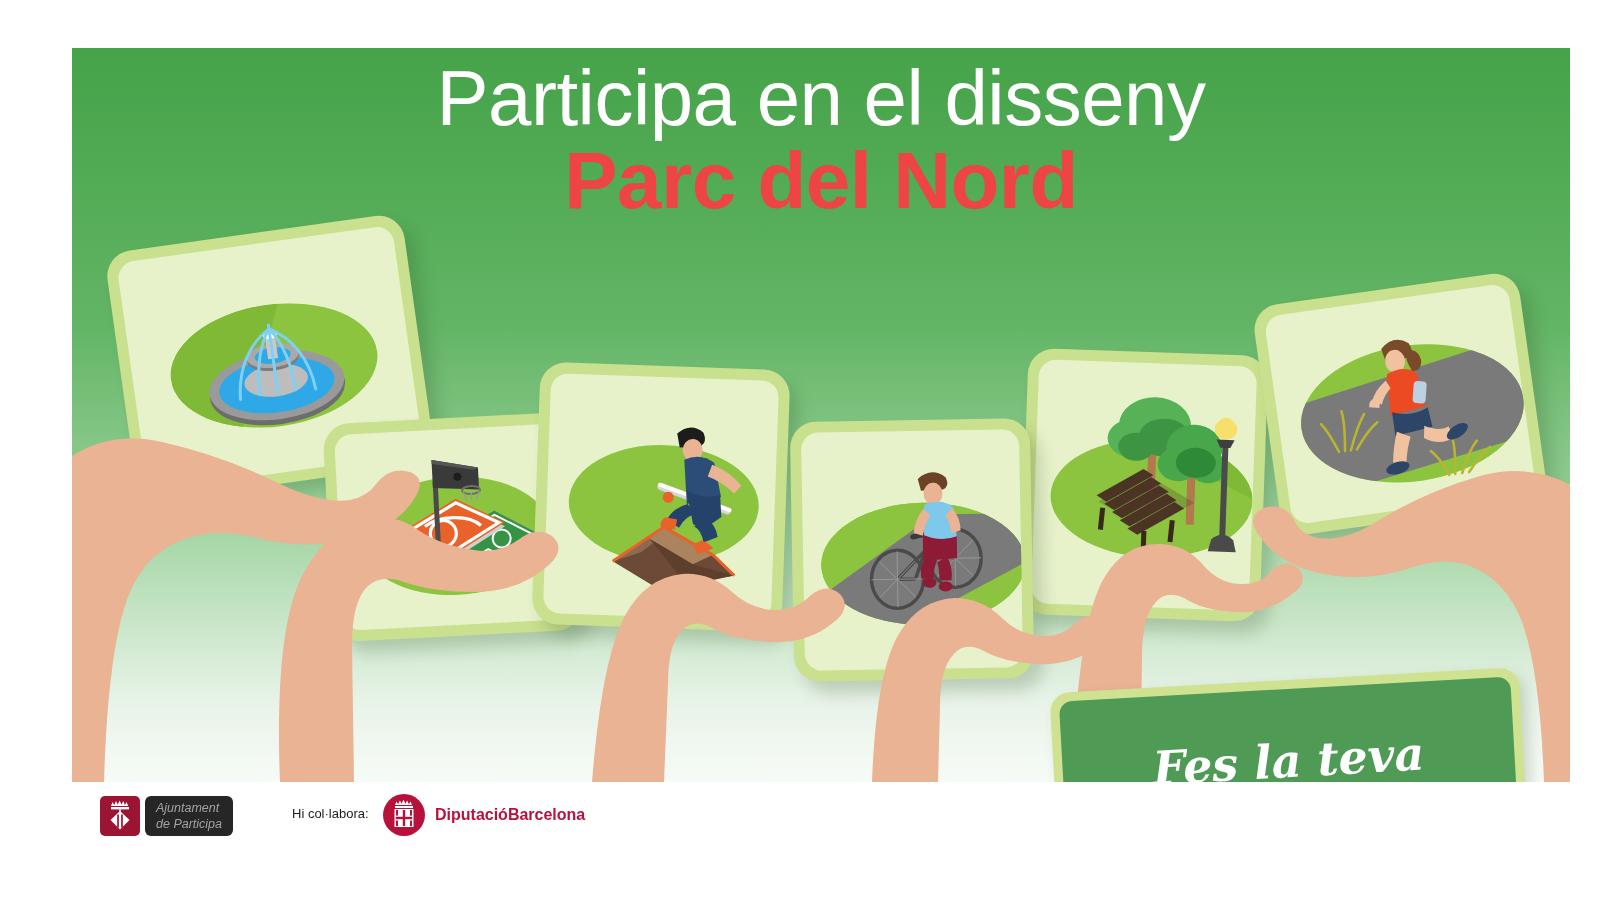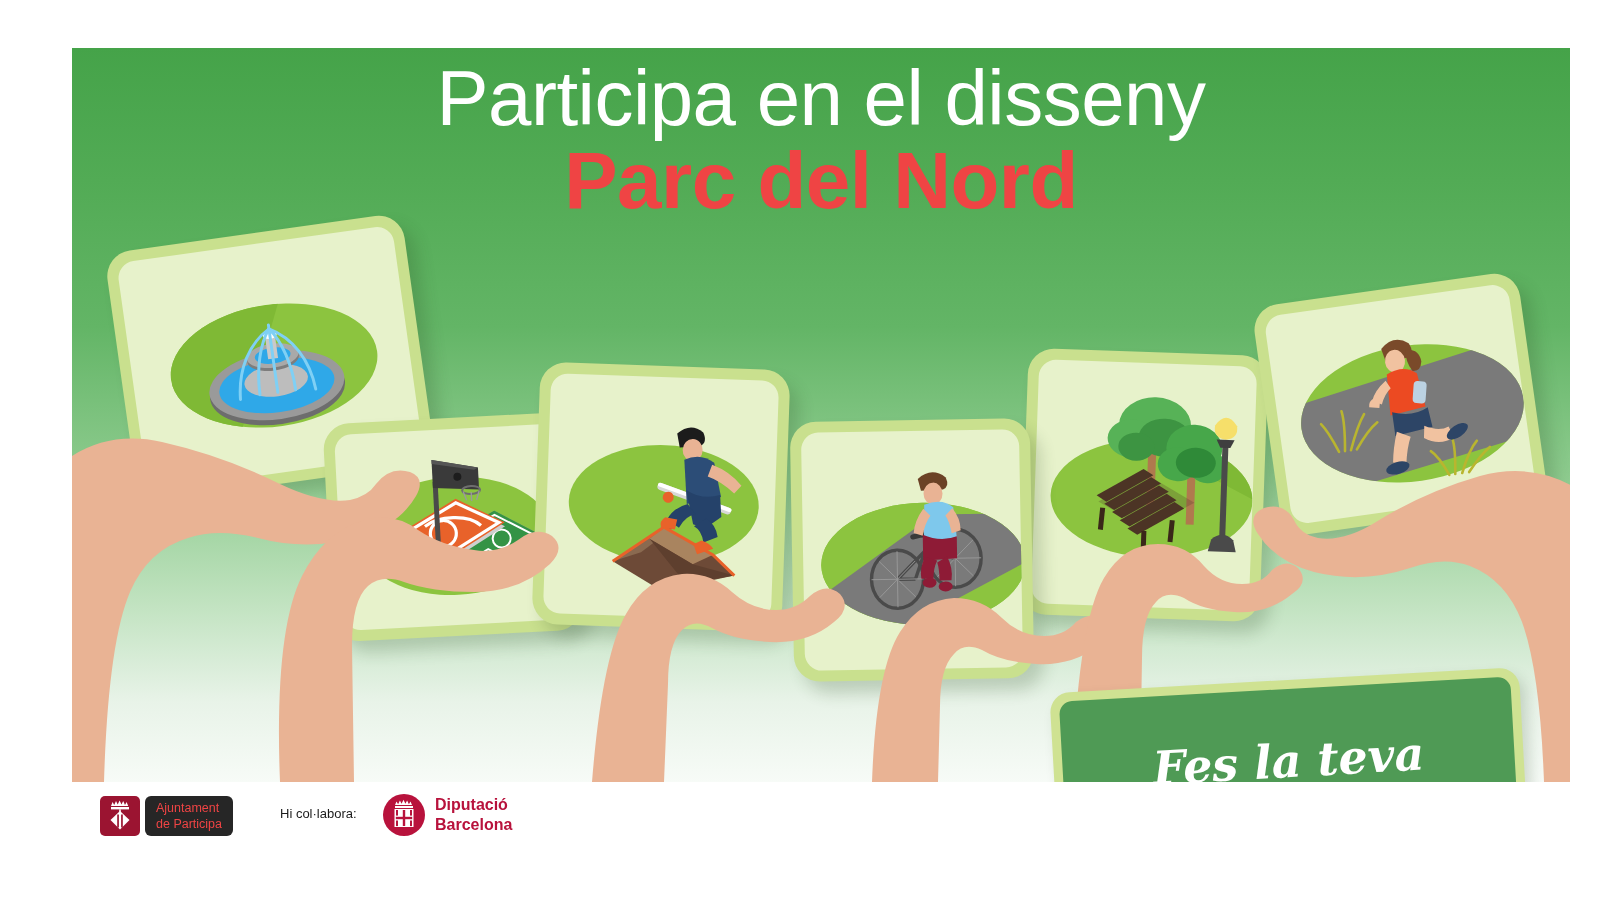--- a/index.html
+++ b/index.html
@@ -73,29 +73,29 @@
 
   .logo-aj{position:absolute;left:80px;top:14px;display:flex;align-items:stretch;height:40px;}
   .aj-crest{
     width:40px;height:40px;background:#9b1431;border-radius:5px;
     position:relative;flex:0 0 auto;
   }
   .aj-name{
     background:#262626;border-radius:6px;margin-left:5px;
     padding:4px 11px 4px 11px;display:flex;flex-direction:column;justify-content:center;
   }
-  .aj-name span{color:#ef4444;font-size:12.5px;line-height:1.28;white-space:nowrap;}
+  .aj-name span{color:#a3a3a3;font-size:12.5px;line-height:1.28;white-space:nowrap;font-style:italic;}
 
   .collab-label{
-    position:absolute;left:260px;top:24px;font-size:13px;color:#1b1b1b;white-space:nowrap;
+    position:absolute;left:272px;top:24px;font-size:13px;color:#1b1b1b;white-space:nowrap;
   }
 
   .logo-dip{position:absolute;left:363px;top:12px;display:flex;align-items:center;}
   .dip-crest{width:42px;height:42px;border-radius:50%;background:#b8123c;position:relative;flex:0 0 auto;}
-  .dip-name{margin-left:10px;display:flex;flex-direction:column;justify-content:space-between;}
+  .dip-name{margin-left:10px;display:flex;flex-direction:row;justify-content:space-between;}
   .dip-name span{color:#b8123c;font-weight:700;font-size:16px;line-height:1.22;white-space:nowrap;}
 </style>
 </head>
 <body>
 
 <div id="stage">
 
   <div class="banner">
 
     <div class="card" id="card-fountain" style="left:48px;top:184px;">

